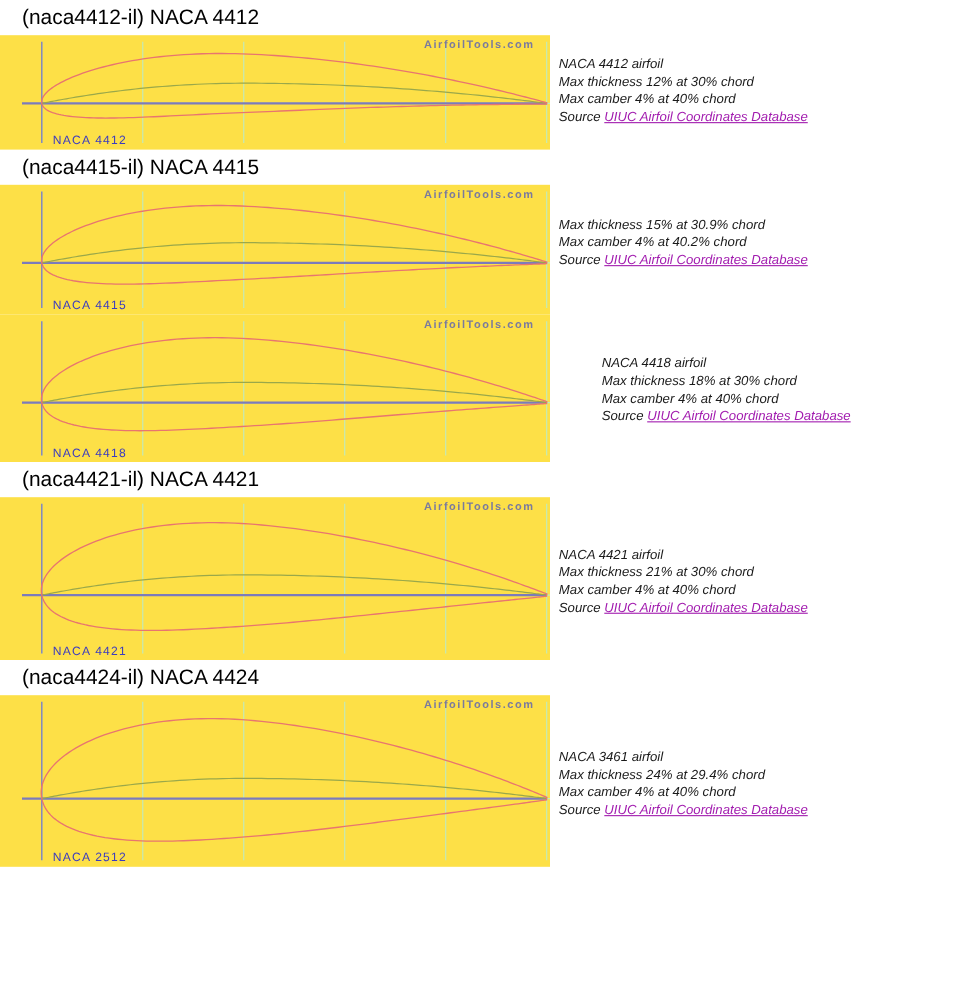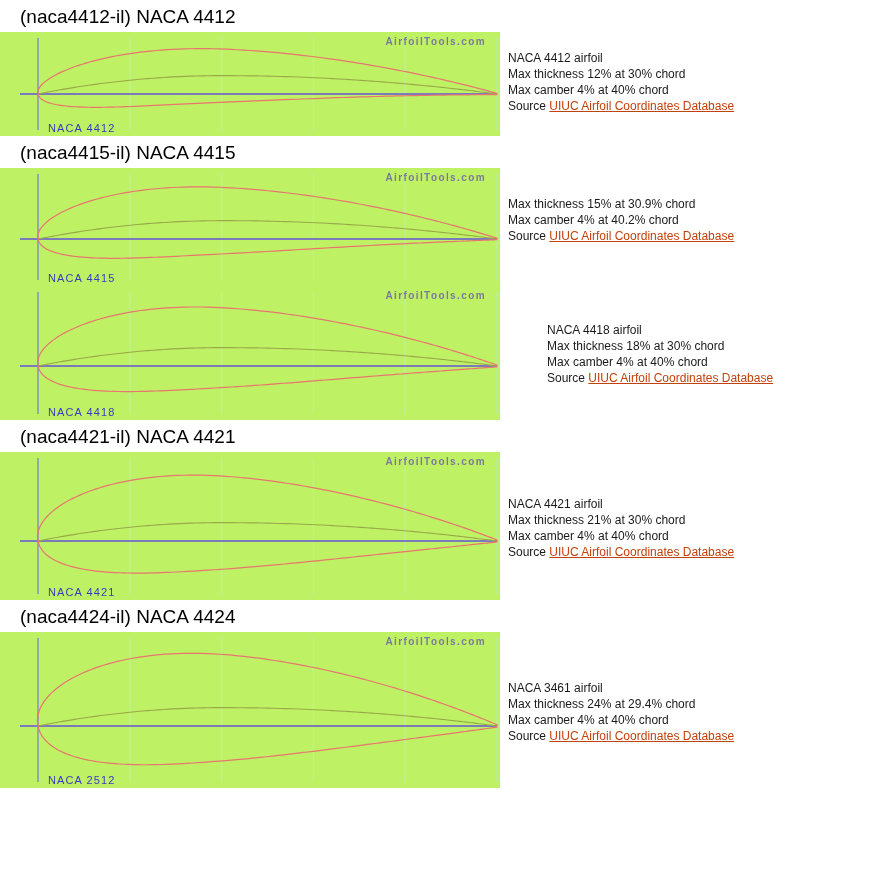--- a/index.html
+++ b/index.html
@@ -35,21 +35,21 @@
     align-items: flex-start;
   }
   .plot-wrap {
     position: relative;
     width: 500px;
     flex: 0 0 500px;
   }
   .plot {
     position: relative;
     width: 500px;
-    background: #bef264;
+    background: #fde047;
   }
   .plot svg {
     display: block;
   }
   .watermark {
     position: absolute;
     right: 14px;
     top: 4px;
     font-size: 10px;
     letter-spacing: 1.4px;
@@ -69,23 +69,24 @@
   .info {
     flex: 1 1 auto;
     padding-left: 8px;
     font-size: 12px;
     line-height: 16px;
     color: #1a1a1a;
     font-family: "Liberation Sans", sans-serif;
   }
   .info div {
     white-space: nowrap;
+    font-style: italic;
   }
   .info a {
-    color: #c2410c;
+    color: #a21caf;
     text-decoration: underline;
   }
   .src-row {
     color: #1a1a1a;
   }
 </style>
 </head>
 <body>
 
 <div class="page">

